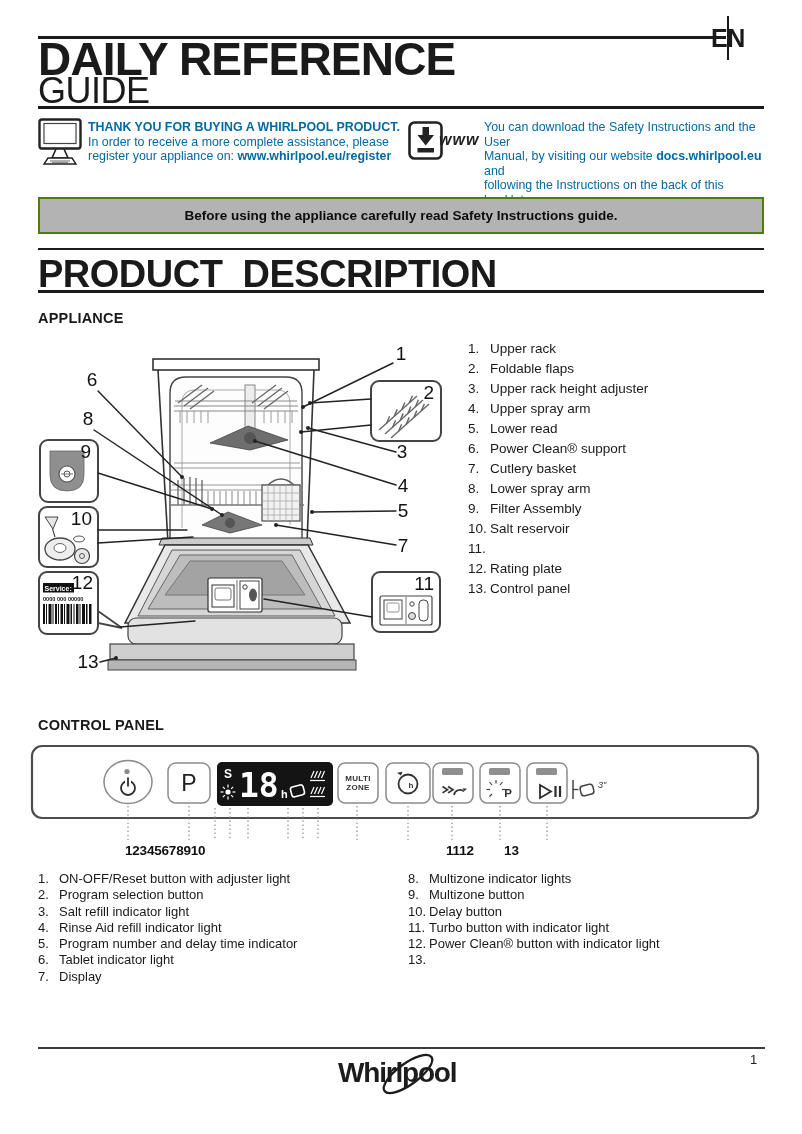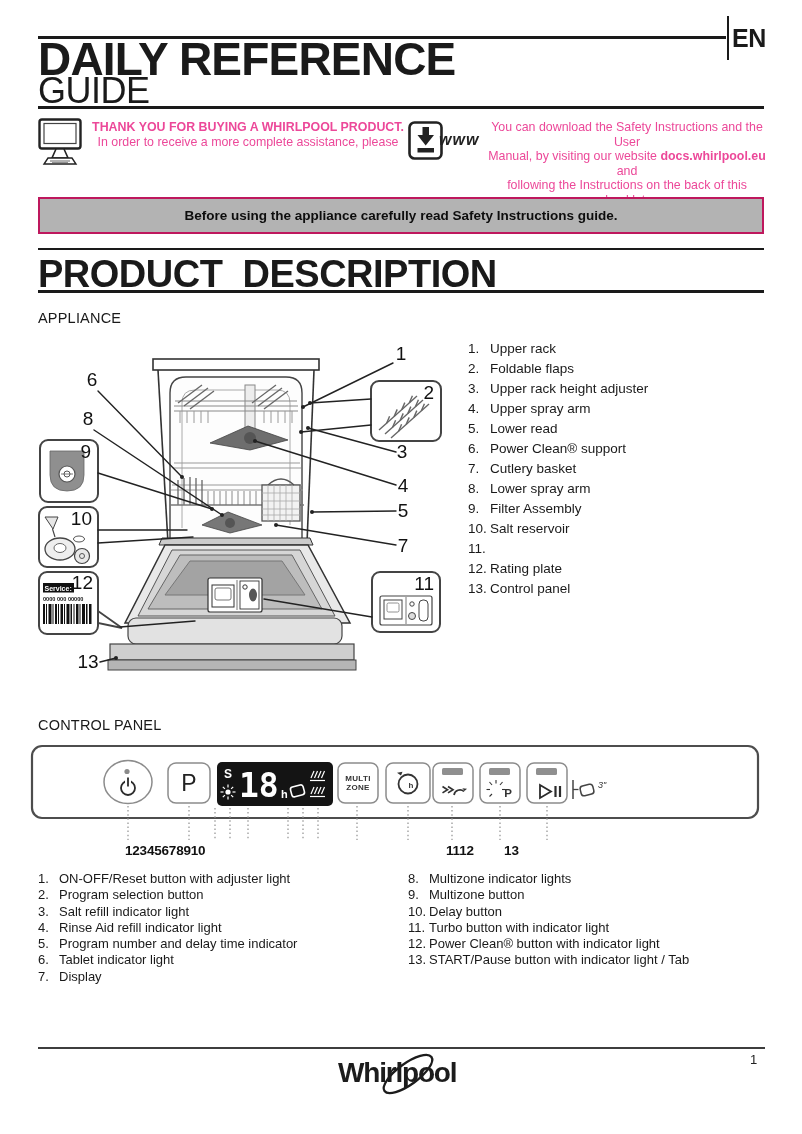--- a/index.html
+++ b/index.html
@@ -6,33 +6,33 @@
   .page{
     position:relative;width:802px;height:1134px;background:#ffffff;
     font-family:"Liberation Sans",sans-serif;color:#1a1a1a;overflow:hidden;
     margin:0 auto;
   }
   .abs{position:absolute;}
   .rule{position:absolute;background:#1a1a1a;}
   
   .title1{position:absolute;left:38px;top:42px;font-size:46px;font-weight:bold;letter-spacing:-0.8px;line-height:34px;text-align:right;}
   .title2{position:absolute;left:38px;top:74px;font-size:36px;font-weight:normal;letter-spacing:-0.5px;line-height:34px;text-align:right;}
-  .en{position:absolute;left:732px;top:24px;font-size:25px;font-weight:bold;letter-spacing:-0.5px;}
-  .info-txt{font-size:12.4px;line-height:14.6px;color:#ec4899;text-align:center;}
+  .en{position:absolute;left:711px;top:24px;font-size:25px;font-weight:bold;letter-spacing:-0.5px;}
+  .info-txt{font-size:12.4px;line-height:14.6px;color:#0369a1;}
   .b{font-weight:bold;}
   .www{position:absolute;left:439px;top:131px;font-size:16px;font-weight:bold;font-style:italic;letter-spacing:1px;color:#222;}
   
   .banner{
     position:absolute;left:38px;top:197px;width:722px;height:33px;
-    background:#b3b3b3;border:2px solid #be185d;
+    background:#b3b3b3;border:2px solid #4d7c0f;
     display:flex;align-items:center;justify-content:center;
     font-size:13.5px;font-weight:bold;color:#0d0d0d;
   }
   .sec-title{position:absolute;left:38px;top:253px;font-size:38px;font-weight:bold;letter-spacing:-0.5px;white-space:pre;}
-  .sub-title{position:absolute;font-size:14.5px;font-weight:normal;letter-spacing:0.2px;}
+  .sub-title{position:absolute;font-size:14.5px;font-weight:bold;letter-spacing:0.2px;}
   
   .num-list{position:absolute;margin:0;padding:0;list-style:none;}
   .num-list li{display:flex;}
   .a-list li{height:20px;font-size:13.5px;}
   .a-list .num{width:22px;flex:none;}
   .cp-list li{height:16.3px;font-size:13px;}
   .cp-list .num{width:21px;flex:none;}
   svg text{font-family:"Liberation Sans",sans-serif;}
   .callout{font-size:19px;fill:#111;}
   .seg{font-family:"DejaVu Sans Mono",monospace;font-weight:bold;fill:#ffffff;}
@@ -57,20 +57,21 @@
     <rect x="1.5" y="1.5" width="41" height="29" rx="2.5" fill="#fff" stroke="#222" stroke-width="2.4"></rect>
     <rect x="6" y="5.5" width="32" height="20" fill="#fff" stroke="#444" stroke-width="1.2"></rect>
     <path d="M18,31 L14,40 L30,40 L26,31" fill="none" stroke="#222" stroke-width="1.6"></path>
     <path d="M10,40 L34,40 L38,46 L6,46 Z" fill="#fff" stroke="#222" stroke-width="1.4"></path>
     <line x1="12" y1="43" x2="32" y2="43" stroke="#555" stroke-width="0.9"></line>
     <line x1="14" y1="44.8" x2="30" y2="44.8" stroke="#555" stroke-width="0.9"></line>
   </svg>
   <div class="abs info-txt" style="left:88px;top:120px;width:320px;">
     <div class="b">THANK YOU FOR BUYING A WHIRLPOOL PRODUCT.</div>
     <div>In order to receive a more complete assistance, please</div>
+    <div><span>register your appliance on: </span><span class="b">www.whirlpool.eu/register</span></div>
   </div>
 
   <svg class="abs" style="left:408px;top:121px;" width="36" height="40" viewBox="0 0 36 40">
     <rect x="1.5" y="1.5" width="32" height="36" rx="5" fill="#fff" stroke="#222" stroke-width="2.6"></rect>
     <rect x="14.5" y="6" width="6.5" height="9" fill="#222"></rect>
     <path d="M9.5,14 L26,14 L17.7,24.5 Z" fill="#222"></path>
     <rect x="9.5" y="27" width="16.5" height="4.5" fill="#222"></rect>
   </svg>
   <div class="www">www</div>
   <div class="abs info-txt" style="left:484px;top:120px;width:286px;">
@@ -552,21 +553,20 @@
       <li>
         <span class="num">11.</span>
         <span class="txt">Turbo button with indicator light</span>
       </li>
       <li>
         <span class="num">12.</span>
         <span class="txt">Power Clean® button with indicator light</span>
       </li>
       <li>
         <span class="num">13.</span>
-        <span class="txt">START/Pause button with indicator light / Tab</span>
       </li>
     </ul>
 
   <div class="rule" style="left:38px;top:1047px;width:727px;height:2px;background:#3d3d3d;"></div>
   <div class="brand">Whirlpool</div>
   <svg class="abs" style="left:330px;top:1045px;pointer-events:none;" width="160" height="62" viewBox="0 0 160 62">
     <ellipse cx="78" cy="29" rx="29" ry="10.5" fill="none" stroke="#1c1c1c" stroke-width="2.3" transform="rotate(-36 78 29)"></ellipse>
   </svg>
   <div class="pageno">1</div>
 

